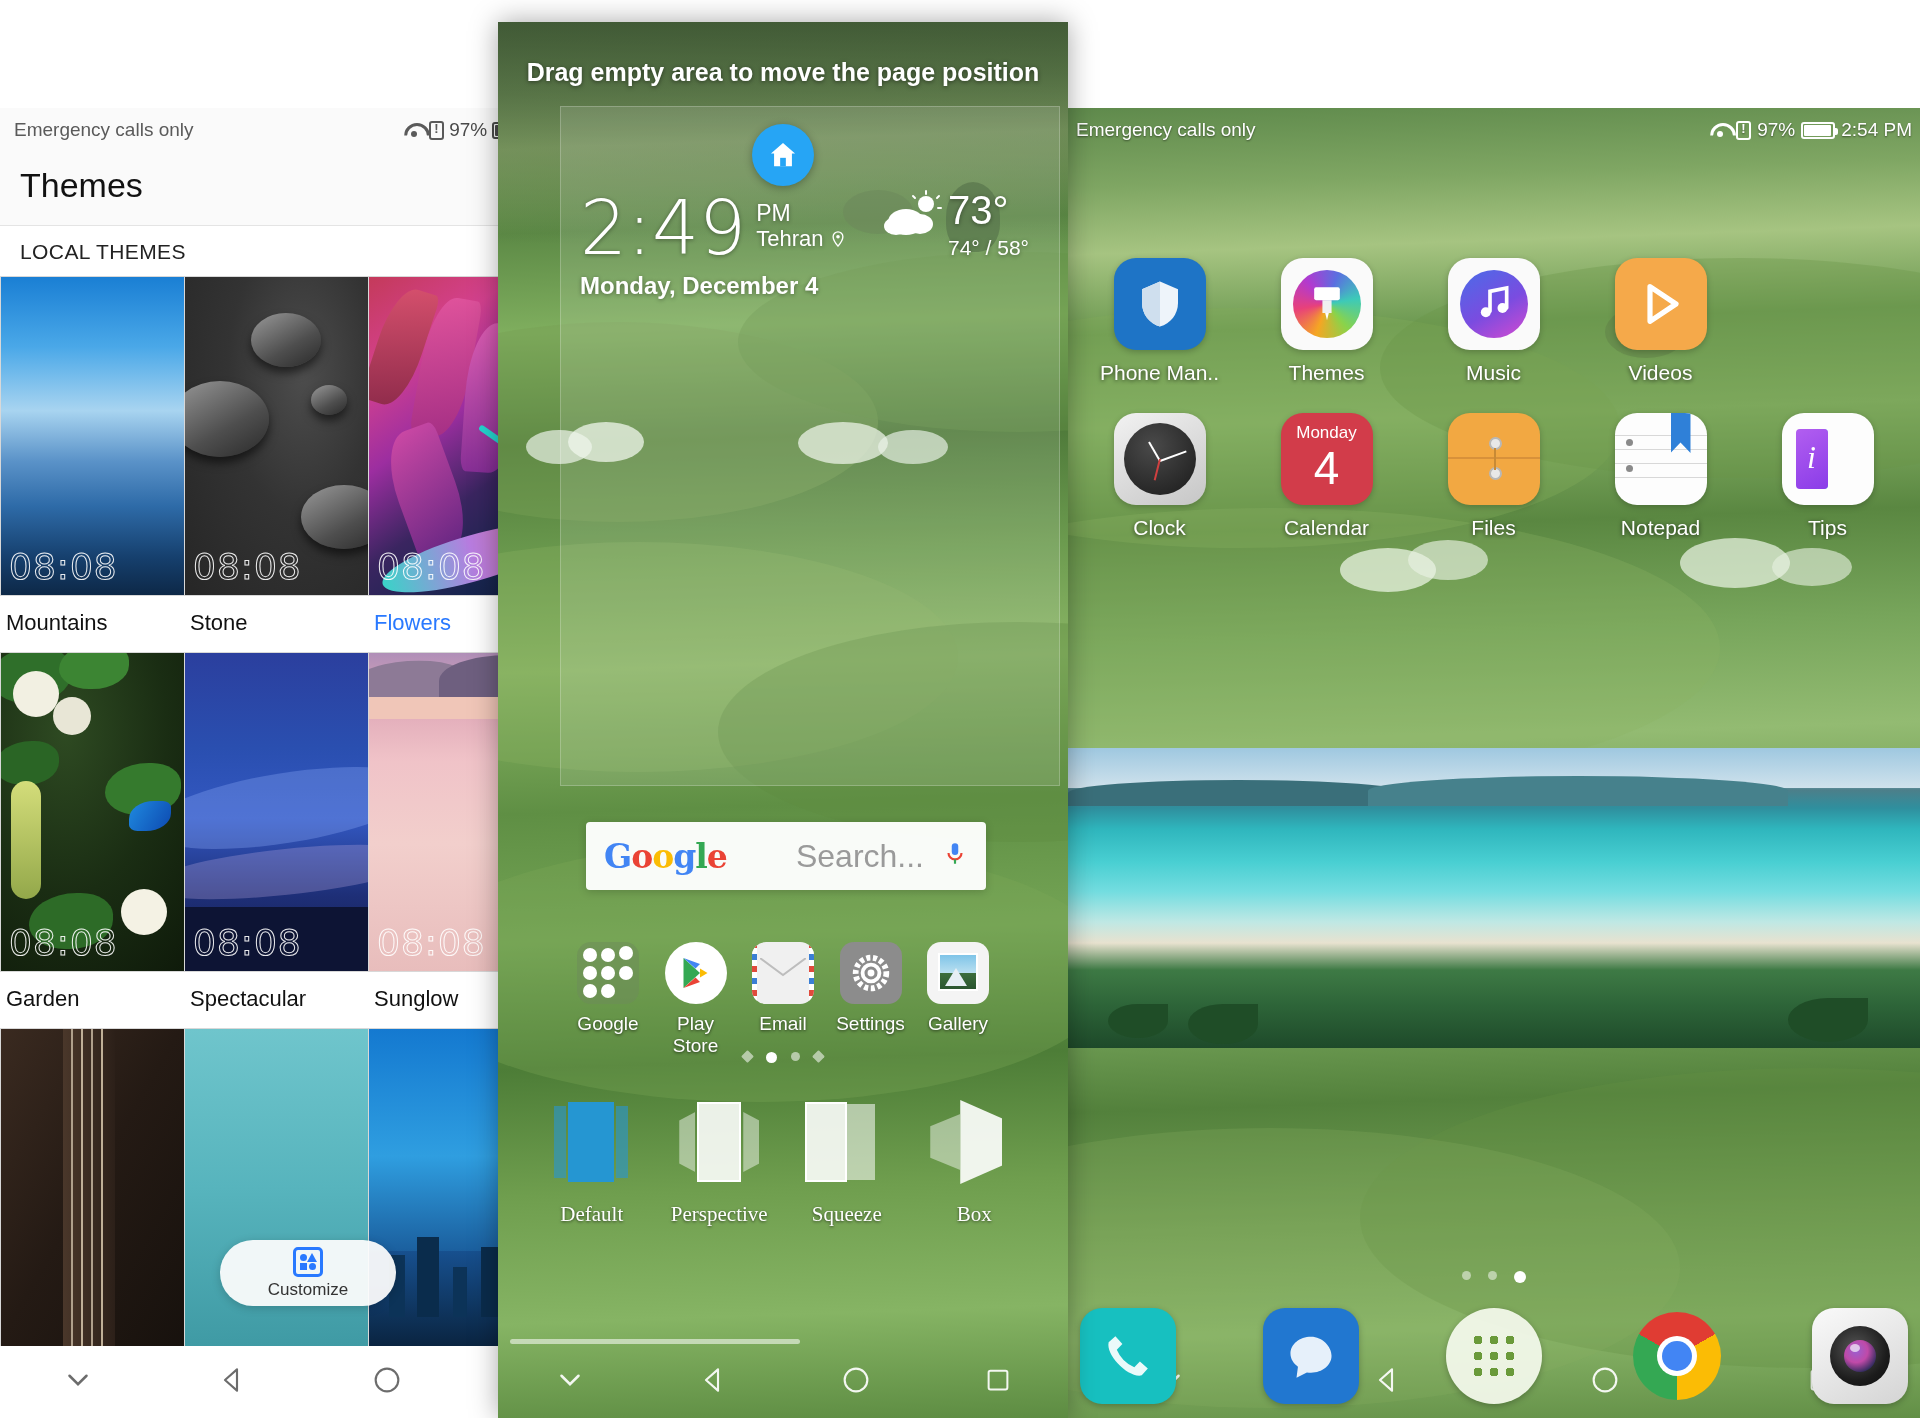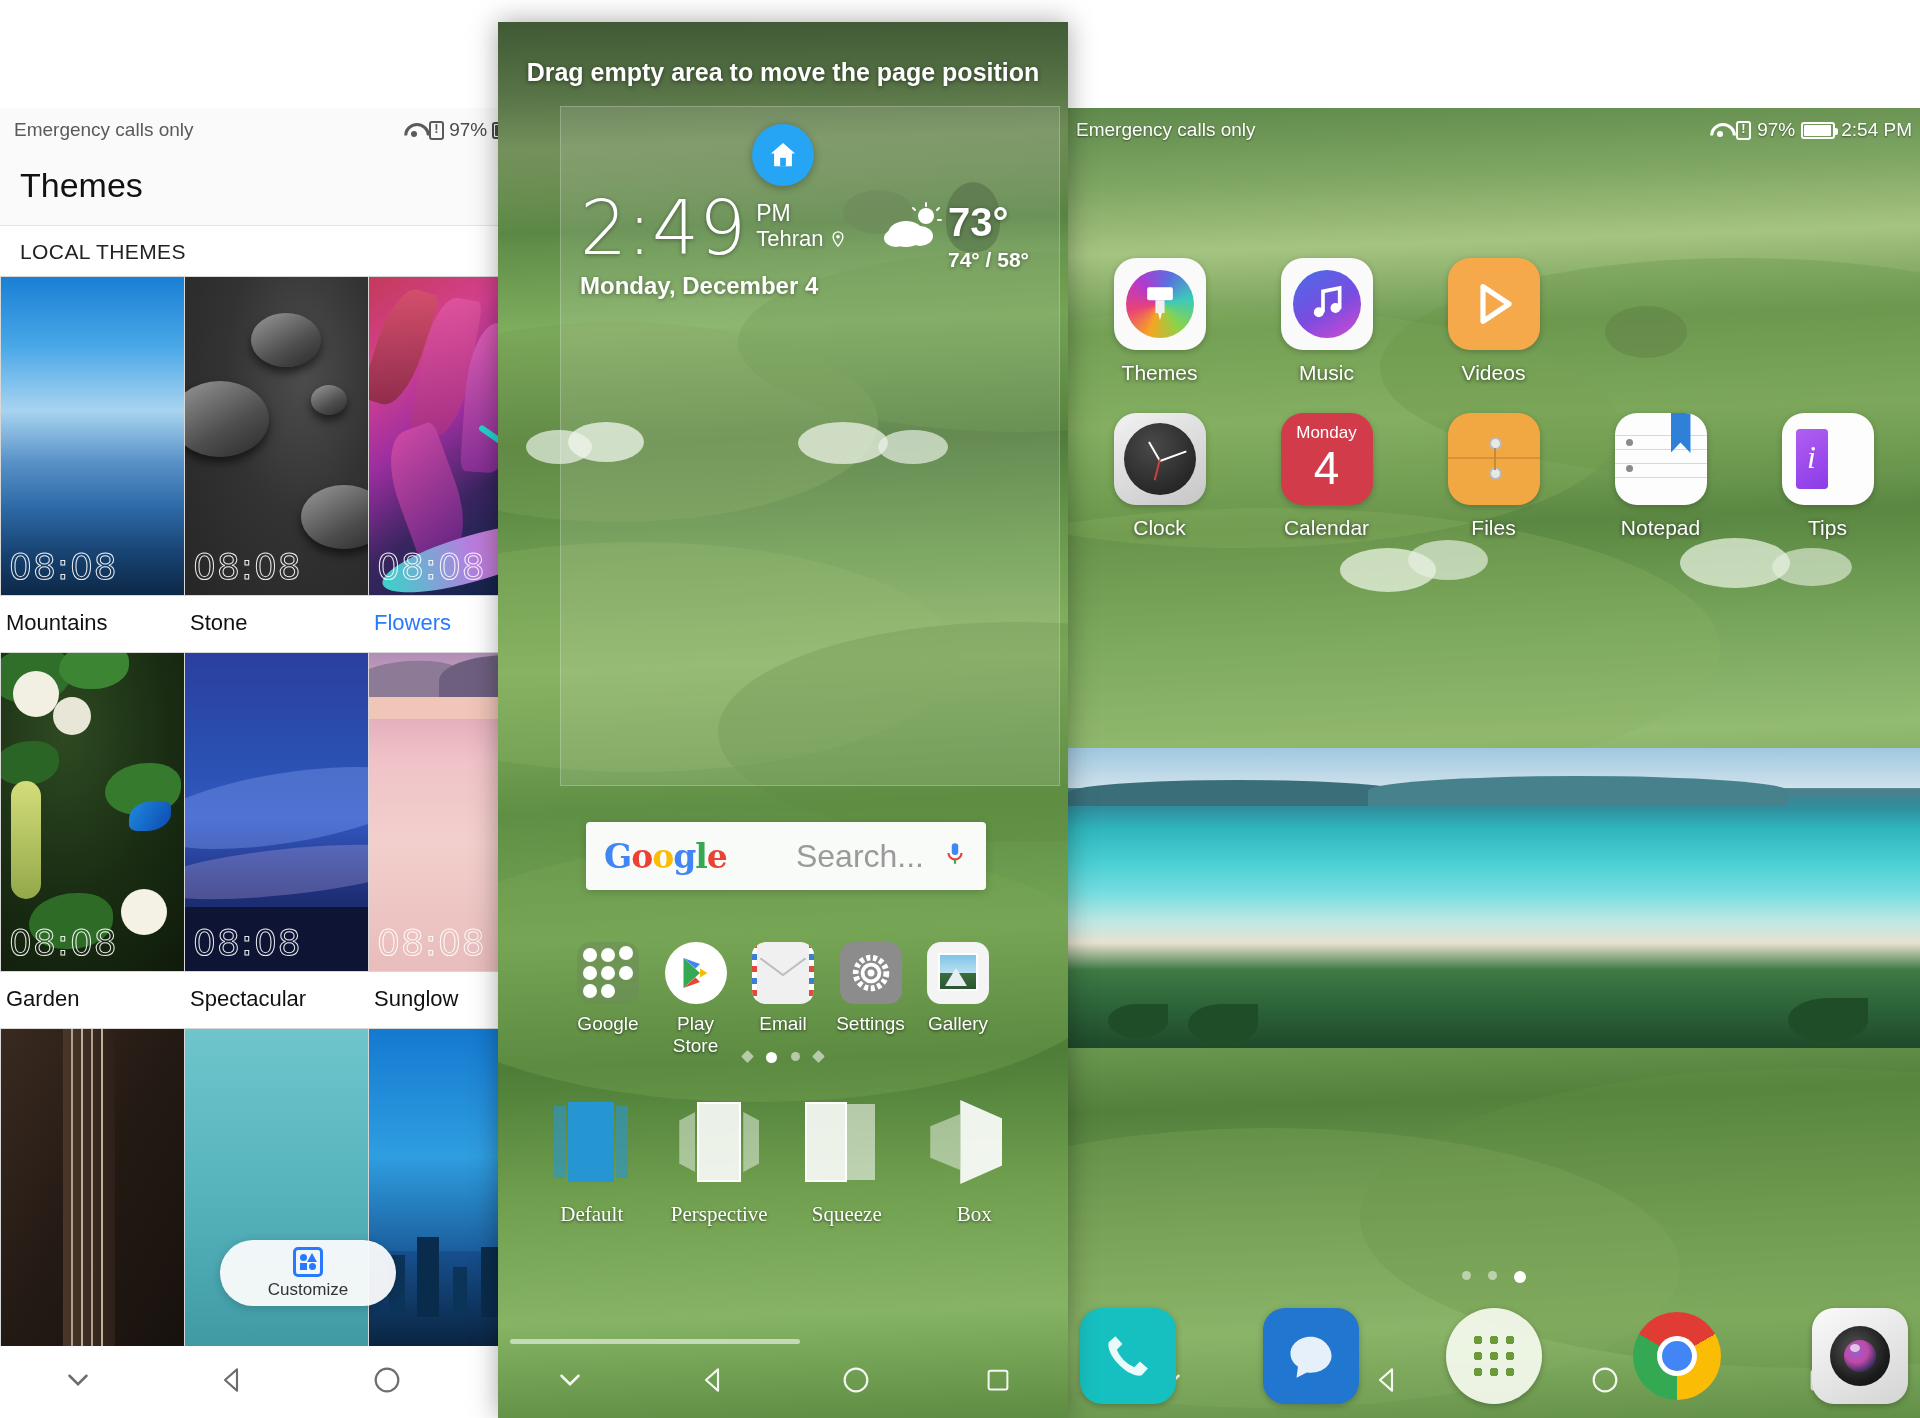--- a/index.html
+++ b/index.html
@@ -145,21 +145,21 @@
     display:flex;align-items:center;justify-content:center;z-index:9;
     box-shadow:0 2px 8px rgba(0,0,0,.3);
   }
   .clockwidget{position:absolute;left:82px;top:172px;z-index:9;color:#fff;text-shadow:0 1px 4px rgba(0,0,0,.4);}
   .cw-row{display:flex;align-items:flex-end;gap:10px;}
   .cw-time{font-size:74px;line-height:.92;font-weight:300;font-family:"DejaVu Sans",sans-serif;}
   .cw-meta{padding-bottom:10px;}
   .cw-ampm{font-size:23px;line-height:1.1;}
   .cw-city{font-size:22px;display:flex;align-items:center;gap:6px;}
   .cw-date{font-size:24px;margin-top:10px;font-weight:bold;}
-  .cw-weather{position:absolute;left:386px;top:180px;z-index:9;color:#fff;display:flex;align-items:flex-start;gap:6px;text-shadow:0 1px 4px rgba(0,0,0,.4);font-weight:bold;}
+  .cw-weather{position:absolute;left:386px;top:168px;z-index:9;color:#fff;display:flex;align-items:flex-start;gap:6px;text-shadow:0 1px 4px rgba(0,0,0,.4);}
   .cw-temp{font-size:40px;line-height:1;}
   .cw-range{font-size:21px;text-align:right;margin-top:6px;}
 
   .searchbar{
     position:absolute; left:88px; top:800px; width:400px; height:68px;
     background:rgba(255,255,255,.96); border-radius:4px; z-index:9;
     display:flex;align-items:center;padding:0 18px;
     box-shadow:0 2px 8px rgba(0,0,0,.18);
   }
   .g-logo{font-size:33px;font-weight:bold;font-family:"DejaVu Serif",serif;letter-spacing:-1px;}
@@ -610,20 +610,29 @@
         <span>97%</span>
         <span class="ic-battery w"></span>
         <span>2:54 PM</span>
       </span>
     </div>
 
     <div class="hm-grid">
 
       <div class="hm-row">
         <div class="hm-app">
+          <div class="hm-icon" style="background:#1e74c6;">
+            <svg width="54" height="60" viewBox="0 0 24 24" style="position:absolute;left:19px;top:16px;">
+                <path d="M12 2l8 3.4v6.1c0 5-3.4 9.2-8 10.5-4.6-1.3-8-5.5-8-10.5V5.4z" fill="#eef4fa"></path>
+                <path d="M12 2v20c-4.6-1.3-8-5.5-8-10.5V5.4z" fill="#cfdfee"></path>
+              </svg>
+          </div>
+          <div class="hm-label">Phone Man..</div>
+        </div>
+        <div class="hm-app">
           <div class="hm-icon" style="background:#fafafa;">
             <i style="position:absolute;left:12px;top:12px;width:68px;height:68px;border-radius:50%;background:conic-gradient(from 200deg,#f5a623,#e8417a,#b13ad0,#5a6fe0,#3dcab8,#8ad34a,#f5a623);"></i>
             <svg width="44" height="44" viewBox="0 0 24 24" style="position:absolute;left:24px;top:22px;">
               <rect x="5" y="4" width="14" height="7" rx="1" fill="#fff"></rect>
               <rect x="9.5" y="11" width="5" height="7" fill="#f0f0f0"></rect>
               <path d="M11 18h2l-1 4z" fill="#fff"></path>
             </svg>
           </div>
           <div class="hm-label">Themes</div>
         </div>

